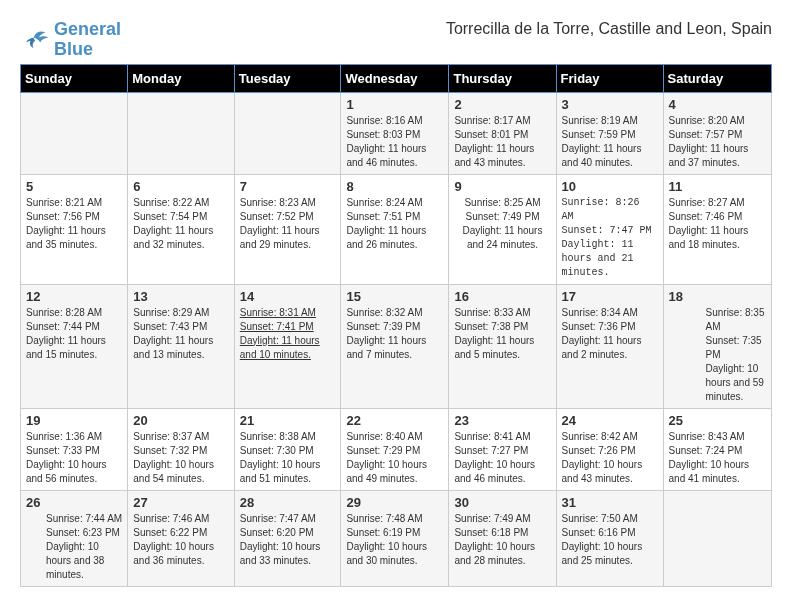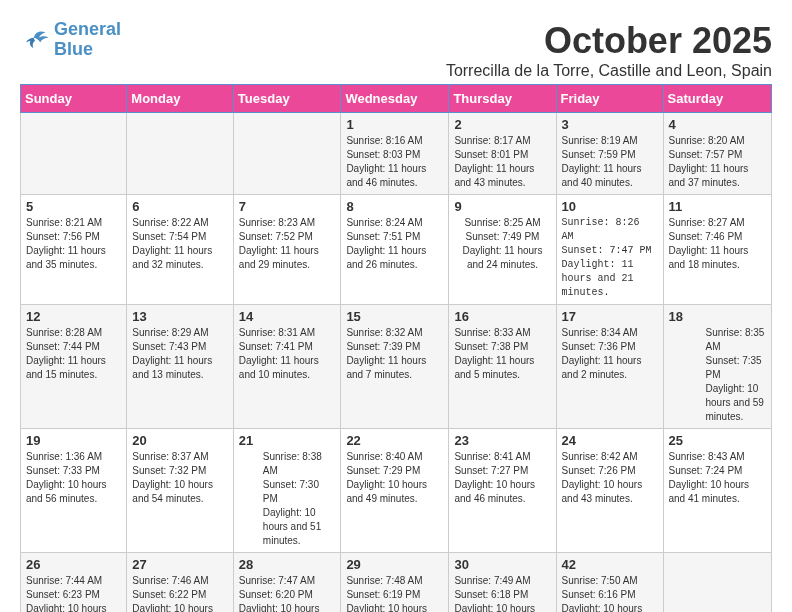--- a/index.html
+++ b/index.html
@@ -45,21 +45,21 @@
     .subtitle {
       font-size: 16px;
       color: #333;
     }
     .calendar-table {
       width: 100%;
       border-collapse: collapse;
       font-size: 11px;
     }
     .calendar-table thead tr {
-      background-color: #ec4899;
+      background-color: #000000;
       color: #fff;
       margin-left: 8px;
     }
     .calendar-table thead th {
       padding: 6px 4px;
       text-align: left;
       font-size: 13px;
       font-weight: bold;
       border: 1px solid #5a8fd1;
     }
@@ -100,21 +100,20 @@
     <svg class="logo-bird" viewBox="0 0 40 30">
       <path d="M20,8 C22,4 28,2 34,5 C30,6 27,8 25,12 C28,10 33,9 38,12 C33,12 29,14 27,18 C24,14 21,12 18,12 L20,8Z" fill="#4a90c4"></path>
       <path d="M18,12 C15,12 10,14 8,18 L14,16 C12,20 14,24 18,26 C16,22 17,18 20,16 L18,12Z" fill="#3a7ab4"></path>
     </svg>
     <div>
       <div class="logo-text"><span>General</span></div>
       <div class="logo-text"><span>Blue</span></div>
     </div>
   </div>
   <div class="title-section">
-    <div class="month-title">October 2025</div>
     <div class="subtitle">Torrecilla de la Torre, Castille and Leon, Spain</div>
   </div>
 </div>
 
 <table class="calendar-table">
   <thead>
     <tr>
     <th>Sunday</th>
         <th>Monday</th>
         <th>Tuesday</th>
@@ -206,21 +205,21 @@
 Daylight: 11 hours and 15 minutes.</div>
         </td>
         <td>
           <div class="day-number">13</div>
           <div class="day-info" style="white-space: pre-line;">Sunrise: 8:29 AM
 Sunset: 7:43 PM
 Daylight: 11 hours and 13 minutes.</div>
         </td>
         <td>
           <div class="day-number">14</div>
-          <div class="day-info" style="white-space: pre-line;">Sunrise: 8:31 AM
+          <div class="day-info" style="white-space: pre-line; text-decoration: underline;">Sunrise: 8:31 AM
 Sunset: 7:41 PM
 Daylight: 11 hours and 10 minutes.</div>
         </td>
         <td>
           <div class="day-number">15</div>
           <div class="day-info" style="white-space: pre-line;">Sunrise: 8:32 AM
 Sunset: 7:39 PM
 Daylight: 11 hours and 7 minutes.</div>
         </td>
         <td>
@@ -250,21 +249,21 @@
 Daylight: 10 hours and 56 minutes.</div>
         </td>
         <td>
           <div class="day-number">20</div>
           <div class="day-info" style="white-space: pre-line;">Sunrise: 8:37 AM
 Sunset: 7:32 PM
 Daylight: 10 hours and 54 minutes.</div>
         </td>
         <td>
           <div class="day-number">21</div>
-          <div class="day-info" style="white-space: pre-line; margin-left: 24px;">Sunrise: 8:38 AM
+          <div class="day-info" style="white-space: pre-line;">Sunrise: 8:38 AM
 Sunset: 7:30 PM
 Daylight: 10 hours and 51 minutes.</div>
         </td>
         <td>
           <div class="day-number">22</div>
           <div class="day-info" style="white-space: pre-line;">Sunrise: 8:40 AM
 Sunset: 7:29 PM
 Daylight: 10 hours and 49 minutes.</div>
         </td>
         <td>
@@ -282,21 +281,21 @@
         <td>
           <div class="day-number">25</div>
           <div class="day-info" style="white-space: pre-line;">Sunrise: 8:43 AM
 Sunset: 7:24 PM
 Daylight: 10 hours and 41 minutes.</div>
         </td>
       </tr>
       <tr>
         <td>
           <div class="day-number">26</div>
-          <div class="day-info" style="white-space: pre-line;">Sunrise: 7:44 AM
+          <div class="day-info" style="white-space: pre-line; margin-left: 20px;">Sunrise: 7:44 AM
 Sunset: 6:23 PM
 Daylight: 10 hours and 38 minutes.</div>
         </td>
         <td>
           <div class="day-number">27</div>
           <div class="day-info" style="white-space: pre-line;">Sunrise: 7:46 AM
 Sunset: 6:22 PM
 Daylight: 10 hours and 36 minutes.</div>
         </td>
         <td>
@@ -311,21 +310,21 @@
 Sunset: 6:19 PM
 Daylight: 10 hours and 30 minutes.</div>
         </td>
         <td>
           <div class="day-number">30</div>
           <div class="day-info" style="white-space: pre-line;">Sunrise: 7:49 AM
 Sunset: 6:18 PM
 Daylight: 10 hours and 28 minutes.</div>
         </td>
         <td>
-          <div class="day-number">42</div>
+          <div class="day-number">31</div>
           <div class="day-info" style="white-space: pre-line;">Sunrise: 7:50 AM
 Sunset: 6:16 PM
 Daylight: 10 hours and 25 minutes.</div>
         </td>
         <td class="empty-cell"></td>
       </tr>
     </tbody>
 </table>
 
 </body></html>

